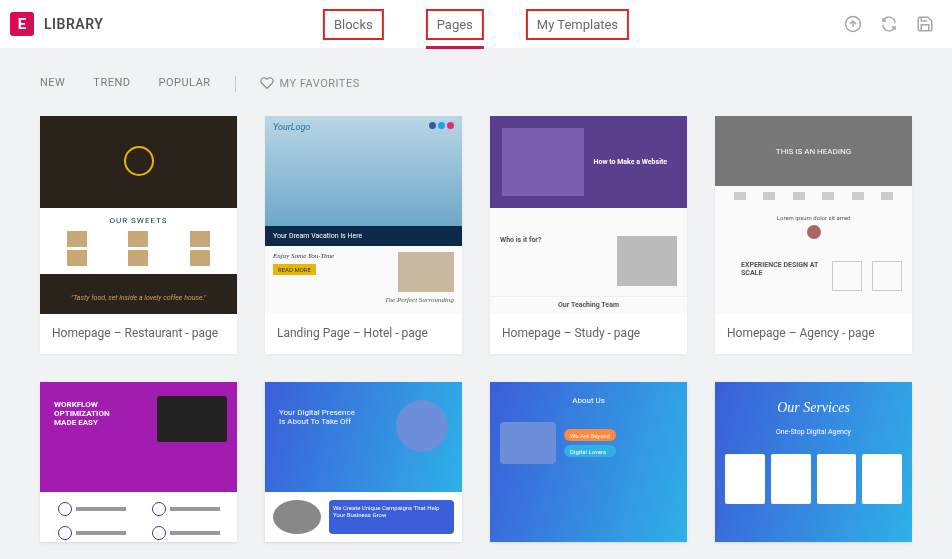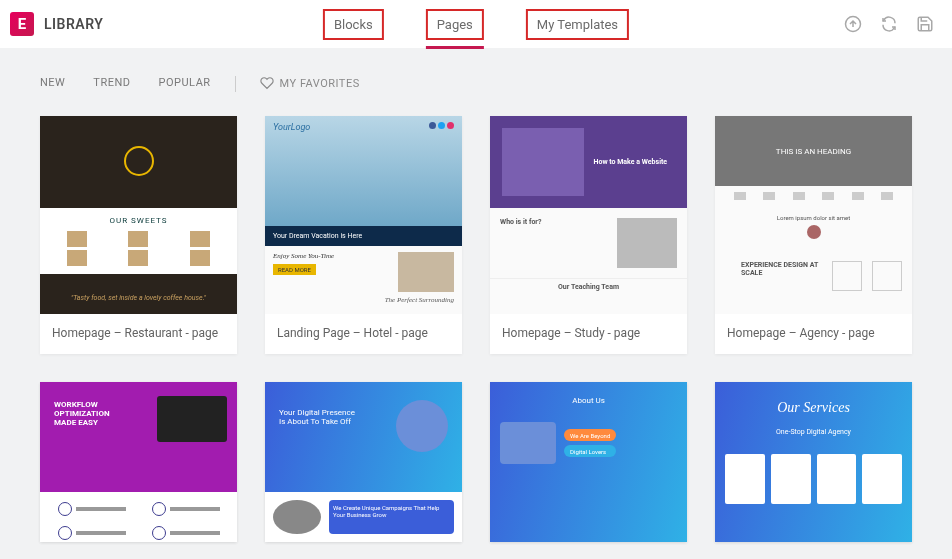--- a/index.html
+++ b/index.html
@@ -42,21 +42,21 @@
   .t2-hero{height:92px;background:#2a231c;position:relative;}
   .t2-badge{position:absolute;top:30px;left:50%;transform:translateX(-50%);width:30px;height:30px;border-radius:50%;border:2px solid #e8b600;}
   .t2-mid{background:#fff;padding:8px;}
   .t2-title{color:#0a3a3a;font-size:8px;letter-spacing:1px;text-align:center;margin-bottom:6px;}
   .t2-imgs{display:grid;grid-template-columns:repeat(3,1fr);gap:3px;justify-items:center;}
   .t2-imgs span{width:20px;height:16px;background:#c8a878;}
   .t2-foot{height:48px;background:#2a231c;color:#c8a060;font-size:7px;font-style:italic;display:flex;align-items:center;justify-content:center;}
   .t3-hero{height:92px;background:#5b3f8f;display:flex;padding:12px;gap:10px;}
   .t3-img{flex:1;background:#7a5fb0;}
   .t3-txt{flex:1;color:#fff;font-size:7px;display:flex;flex-direction:column;justify-content:center;}
-  .t3-mid{display:flex;padding:10px;gap:10px;}
+  .t3-mid{display:flex;padding:10px;gap:10px;margin-top:18px;}
   .t3-mt{font-size:7px;font-weight:bold;}
   .t3-mi{width:60px;height:50px;background:#bbb;}
   .t3-foot{height:20px;font-size:7px;text-align:center;font-weight:bold;padding-top:4px;border-top:1px solid #eee;}
   .t4-hero{height:70px;background:#777;position:relative;display:flex;align-items:center;justify-content:center;color:#fff;font-size:8px;}
   .t4-icons{height:20px;display:flex;justify-content:space-around;align-items:center;padding:0 10px;}
   .t4-icons span{width:12px;height:8px;background:#ccc;}
   .t4-mid{padding:8px;font-size:6px;color:#555;text-align:center;}
   .t4-av{width:14px;height:14px;border-radius:50%;background:#a66;margin:4px auto;}
   .t4-foot{display:flex;padding:10px;gap:10px;align-items:flex-start;}
   .t4-ft{font-size:7px;font-weight:bold;margin-left:16px;}

